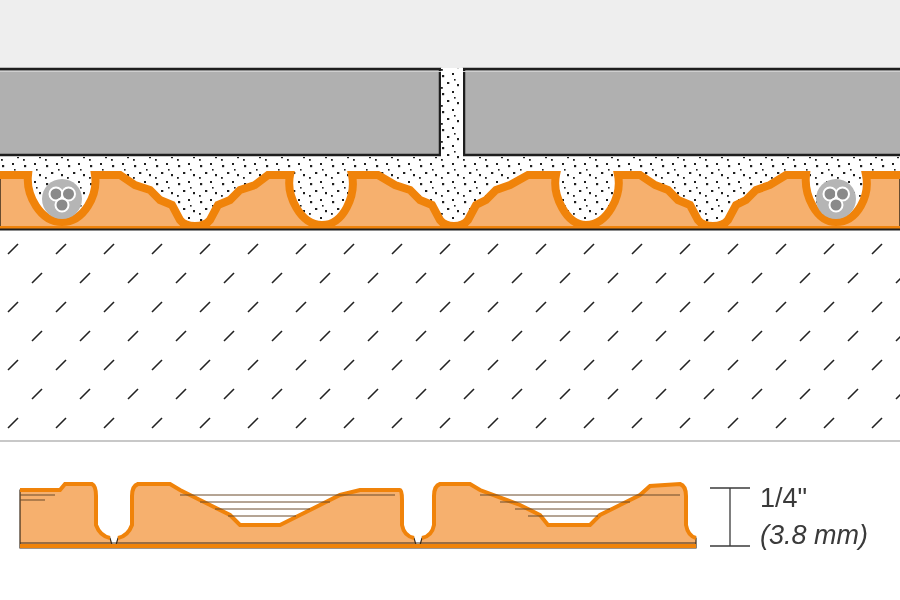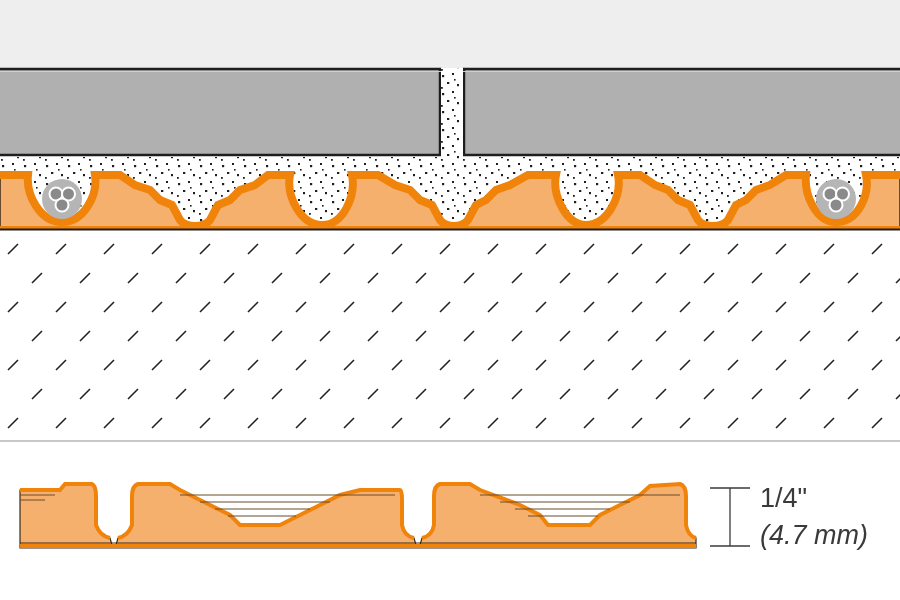--- a/index.html
+++ b/index.html
@@ -108,13 +108,13 @@
   </g>
 
   <g stroke="#3a3a3a" stroke-width="1.3">
     <line x1="710" y1="488" x2="750" y2="488"></line>
     <line x1="730" y1="488" x2="730" y2="546"></line>
     <line x1="710" y1="546" x2="750" y2="546"></line>
   </g>
 </svg>
 
 <div class="dim-label dim-top">1/4"</div>
-<div class="dim-label dim-bottom">(4.7 mm)</div>
+<div class="dim-label dim-bottom">(3.8 mm)</div>
 
 </body></html>

